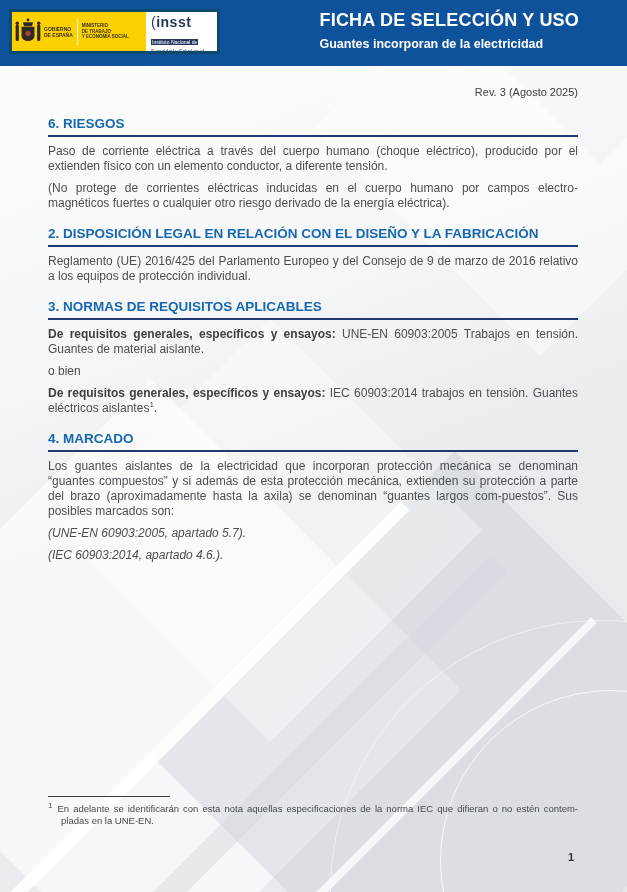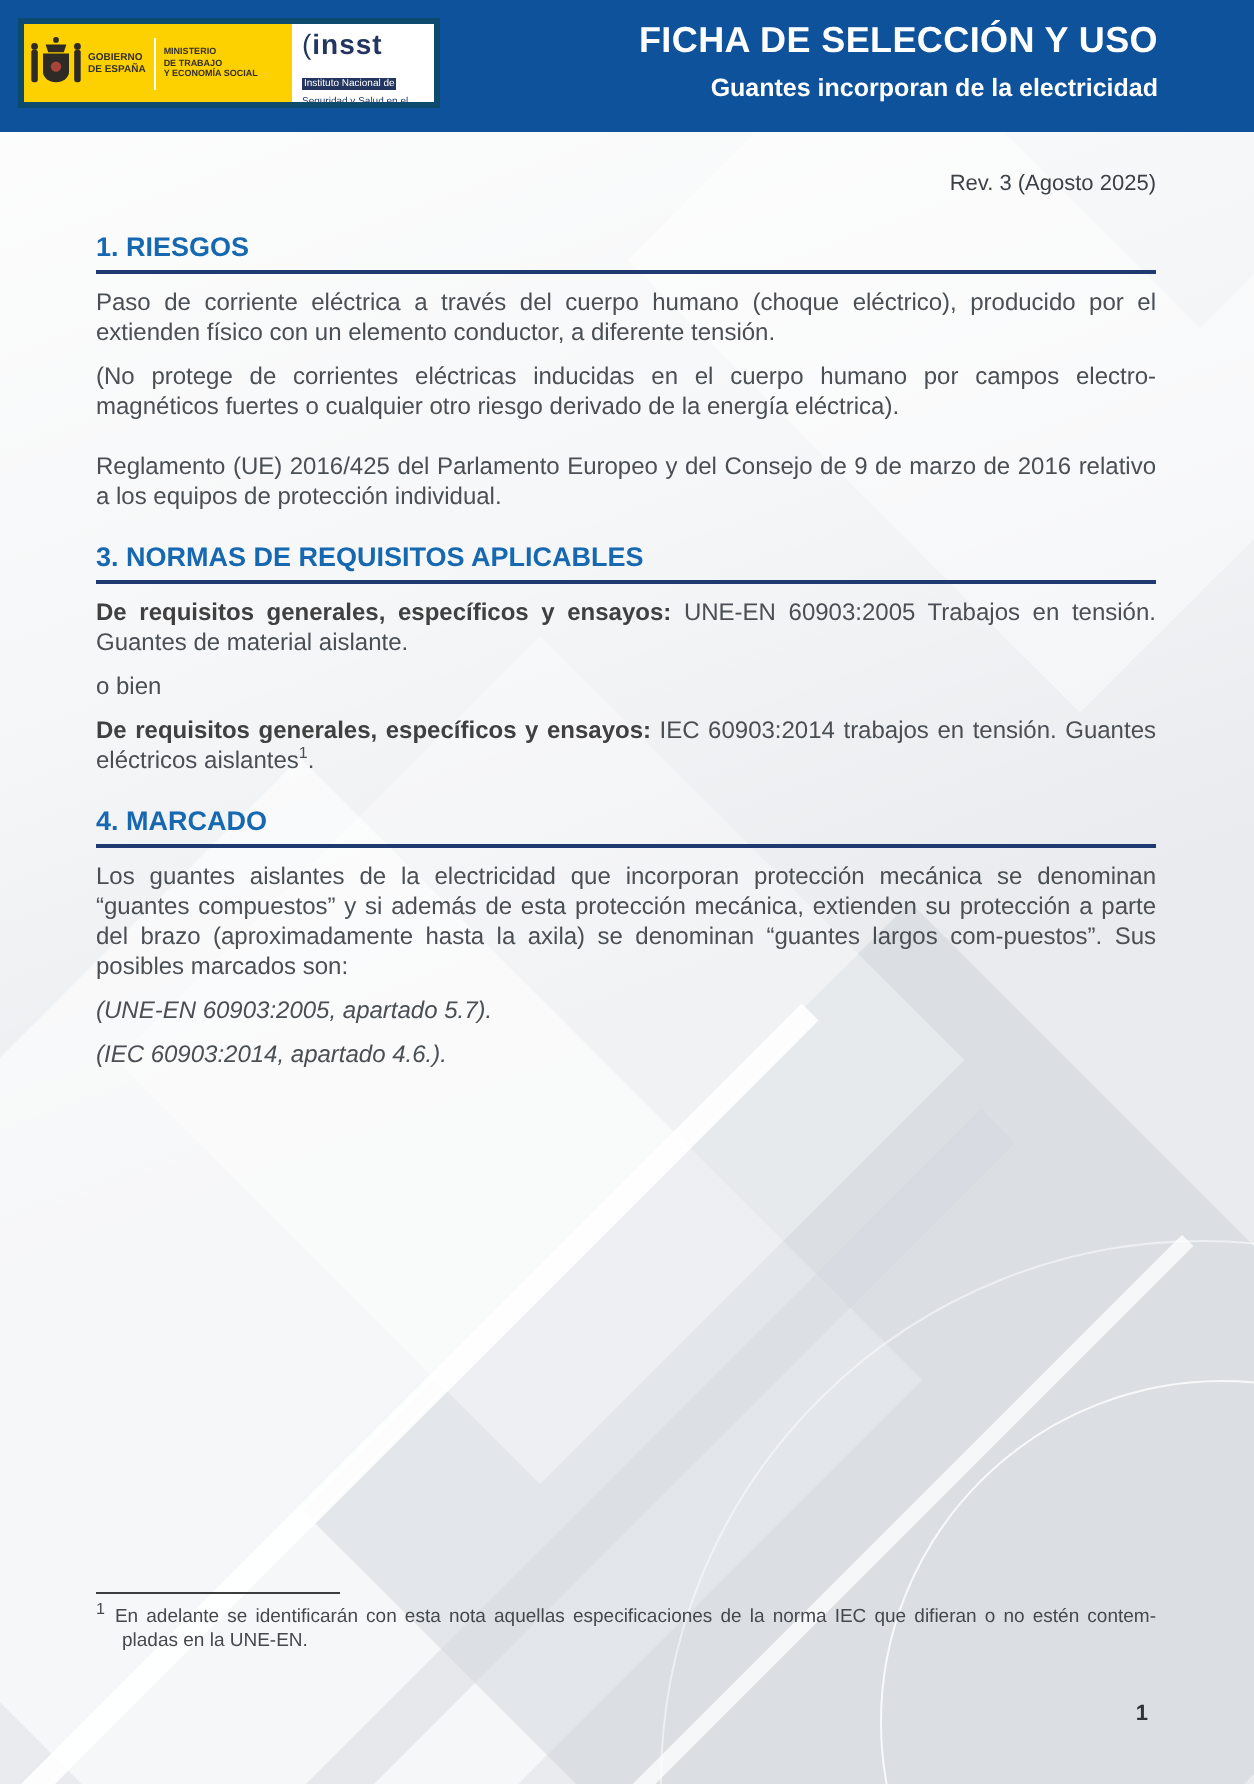--- a/index.html
+++ b/index.html
@@ -28,21 +28,21 @@
   .gov-block{background:#fdd000;width:134px;display:flex;align-items:center;box-sizing:border-box;padding:2px 3px;}
   .arms{flex:0 0 auto;margin-right:3px;}
   .gov-col{font-size:5px;font-weight:bold;color:#35302a;line-height:6px;white-space:nowrap;}
   .vdiv{width:1px;height:26px;background:#ffffff;margin:0 4px;flex:0 0 auto;}
   .ministry-col{font-size:4.5px;font-weight:bold;color:#35302a;line-height:5.5px;white-space:nowrap;}
   .insst-block{background:#ffffff;flex:1;box-sizing:border-box;padding:3px 2px 0 5px;overflow:hidden;}
   .insst-word{color:#24365f;font-size:14px;font-weight:bold;line-height:15px;letter-spacing:.5px;}
   .insst-word .paren{font-weight:normal;}
   .insst-sub1{display:inline-block;font-size:5px;line-height:6px;background:#24365f;color:#ffffff;padding:0 1px;margin-top:1px;}
   .insst-sub2{font-size:5px;line-height:6px;color:#24365f;}
-  .title-block{position:absolute;top:10px;right:48px;text-align:right;color:#ffffff;}
+  .title-block{position:absolute;top:10px;right:48px;text-align:left;color:#ffffff;}
   .title-block h1{margin:0;font-size:18px;line-height:20px;letter-spacing:.2px;}
   .subtitle{font-size:12.5px;font-weight:bold;margin-top:7px;}
   
   .rev{position:absolute;top:86px;right:49px;font-size:11px;color:#3c4147;}
   .content{position:absolute;top:116px;left:48px;width:530px;color:#4a4f54;font-size:12px;line-height:15px;text-align:justify;}
   .section{margin-top:15px;}
   .section:first-child{margin-top:0;}
   .content h2{margin:0;padding-bottom:4px;border-bottom:2px solid #1e3a70;color:#1668b1;font-size:13.5px;line-height:15px;text-align:left;}
   .content p{margin:7px 0 0;}
   .lead{color:#404040;font-weight:bold;}
@@ -110,26 +110,27 @@
       <h1>FICHA DE SELECCIÓN Y USO</h1>
       <div class="subtitle">Guantes incorporan de la electricidad</div>
     </div>
   </header>
 
   <div class="rev">Rev. 3 (Agosto 2025)</div>
 
   <main class="content">
 
     <section class="section">
-      <h2>1. RIESGOS</h2>
+      <h2>6. RIESGOS</h2>
       <p>Paso de corriente eléctrica a través del cuerpo humano (choque eléctrico), producido por el extienden físico con un elemento conductor, a diferente tensión.</p>
       <p>(No protege de corrientes eléctricas inducidas en el cuerpo humano por campos electro-magnéticos fuertes o cualquier otro riesgo derivado de la energía eléctrica).</p>
     </section>
 
     <section class="section">
+      <h2>2. DISPOSICIÓN LEGAL EN RELACIÓN CON EL DISEÑO Y LA FABRICACIÓN</h2>
       <p>Reglamento (UE) 2016/425 del Parlamento Europeo y del Consejo de 9 de marzo de 2016 relativo a los equipos de protección individual.</p>
     </section>
 
     <section class="section">
       <h2>3. NORMAS DE REQUISITOS APLICABLES</h2>
       <p><span class="lead">De requisitos generales, específicos y ensayos:</span><span> UNE-EN 60903:2005 Trabajos en tensión. Guantes de material aislante.</span></p>
       <p>o bien</p>
       <p><span class="lead">De requisitos generales, específicos y ensayos:</span><span> IEC 60903:2014 trabajos en tensión. Guantes eléctricos aislantes</span><sup>1</sup><span>.</span></p>
     </section>
 

